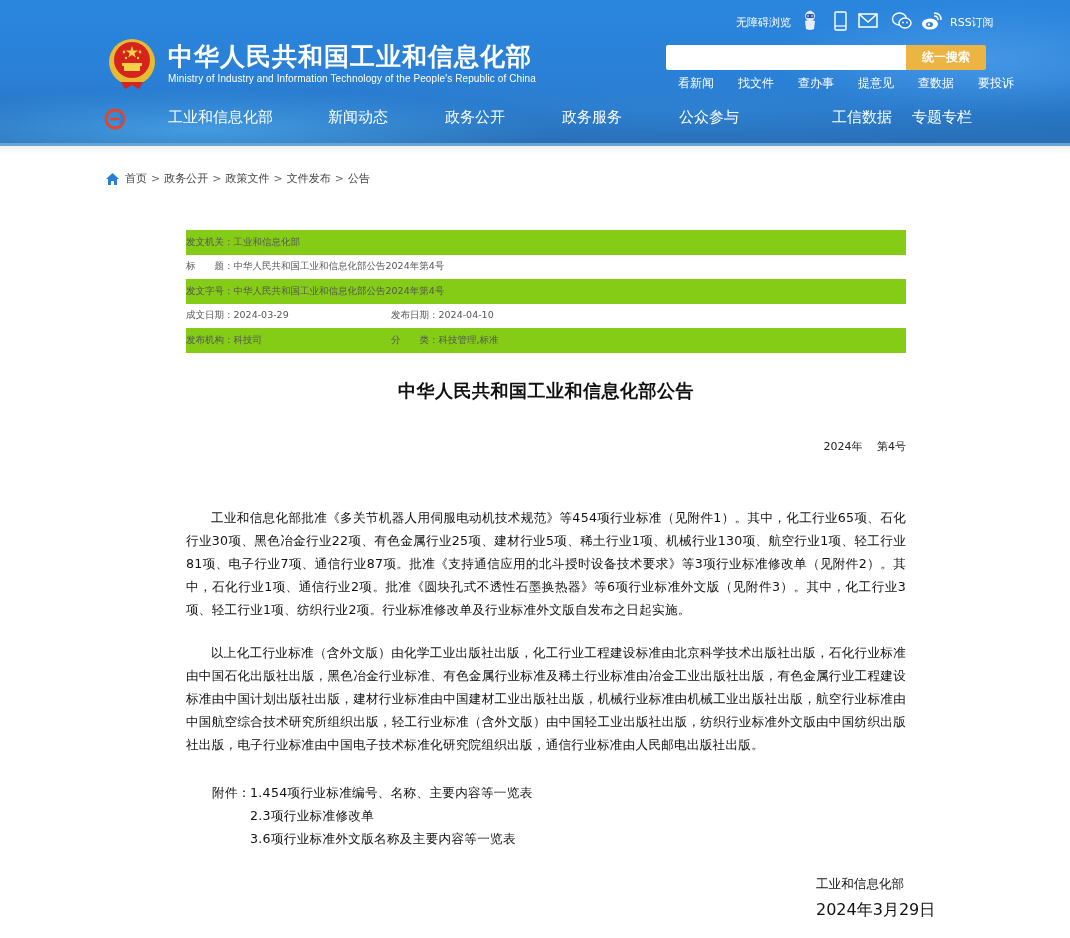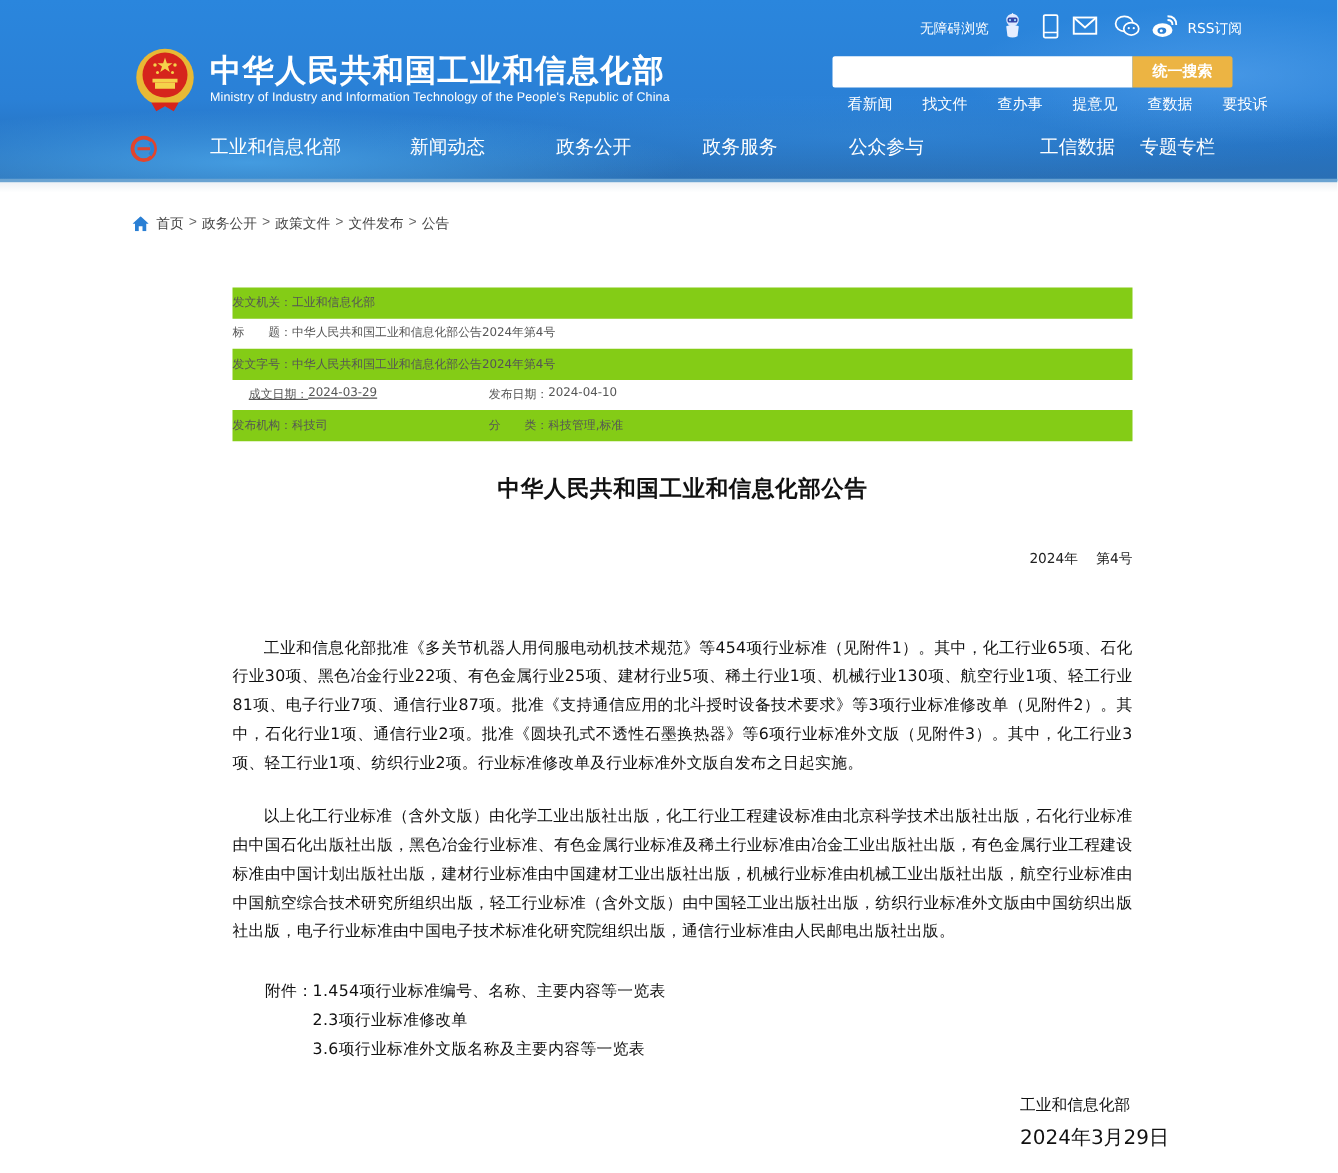--- a/index.html
+++ b/index.html
@@ -27,21 +27,21 @@
   .search-box { position: absolute; left: 666px; top: 45px; width: 240px; height: 25px; background: #ffffff; border: none; border-radius: 2px 0 0 2px; }
   .search-btn { position: absolute; left: 906px; top: 45px; width: 80px; height: 25px; background: #ecb443; color: #ffffff; font-size: 12px; font-weight: bold; display: flex; align-items: center; justify-content: center; border-radius: 0 2px 2px 0; }
   .quicklinks { position: absolute; left: 666px; top: 75px; display: flex; gap: 12px; margin-left: 12px; }
   .quicklink { font-size: 12px; color: #ffffff; margin-right: 12px; white-space: nowrap; }
 
   .nav-logo { position: absolute; left: 104px; top: 108px; width: 22px; height: 22px; }
   .nav { position: absolute; top: 108px; left: 0; height: 22px; width: 1070px; }
   .nav-item { position: absolute; top: 0; font-size: 15px; color: #ffffff; white-space: nowrap; }
 
   
-  .breadcrumb { position: absolute; left: 106px; top: 171px; display: flex; align-items: center; font-size: 11px; color: #444; white-space: nowrap; font-family: Liberation Mono, monospace; }
+  .breadcrumb { position: absolute; left: 106px; top: 171px; display: flex; align-items: center; font-size: 11px; color: #444; white-space: nowrap; }
   .breadcrumb .home-icon { width: 13px; height: 12px; margin-right: 6px; }
   .crumb { color: #444; }
   .crumb-sep { color: #666; margin: 0 4px; }
 
   
   .meta { position: absolute; left: 186px; top: 230px; width: 720px; }
   .meta-row { height: 24.5px; display: flex; align-items: center; font-size: 9.5px; color: #555; position: relative; }
   .meta-row.shaded { background: #84cc16; }
   .meta-cell { position: absolute; display: flex; white-space: nowrap; }
   .meta-label { color: #555; }
@@ -181,21 +181,21 @@
       <span class="meta-value">中华人民共和国工业和信息化部公告2024年第4号</span>
     </div>
   </div>
   <div class="meta-row shaded">
     <div class="meta-cell" style="left:0;">
       <span class="meta-label">发文字号：</span>
       <span class="meta-value">中华人民共和国工业和信息化部公告2024年第4号</span>
     </div>
   </div>
   <div class="meta-row">
-    <div class="meta-cell" style="left:13px;text-decoration:underline;">
+    <div class="meta-cell" style="left:0;">
       <span class="meta-label">成文日期：</span>
       <span class="meta-value">2024-03-29</span>
     </div>
     <div class="meta-cell" style="left:205px;">
       <span class="meta-label">发布日期：</span>
       <span class="meta-value">2024-04-10</span>
     </div>
   </div>
   <div class="meta-row shaded">
     <div class="meta-cell" style="left:0;">

